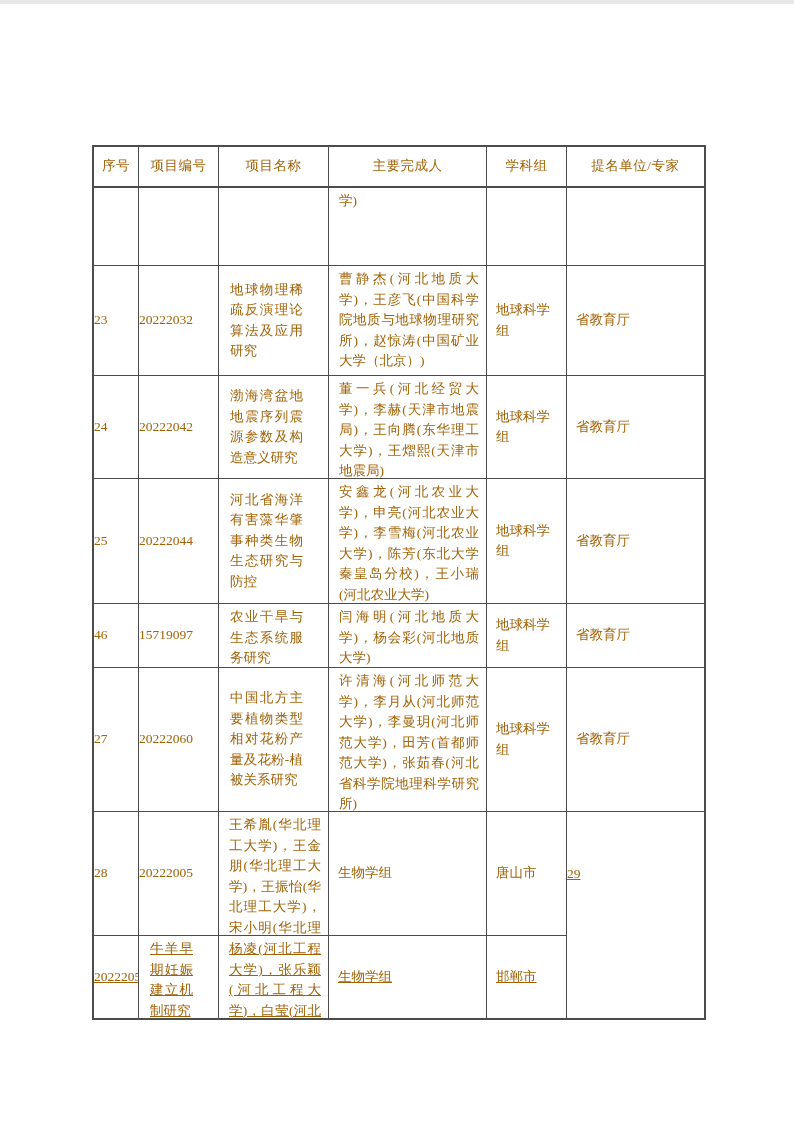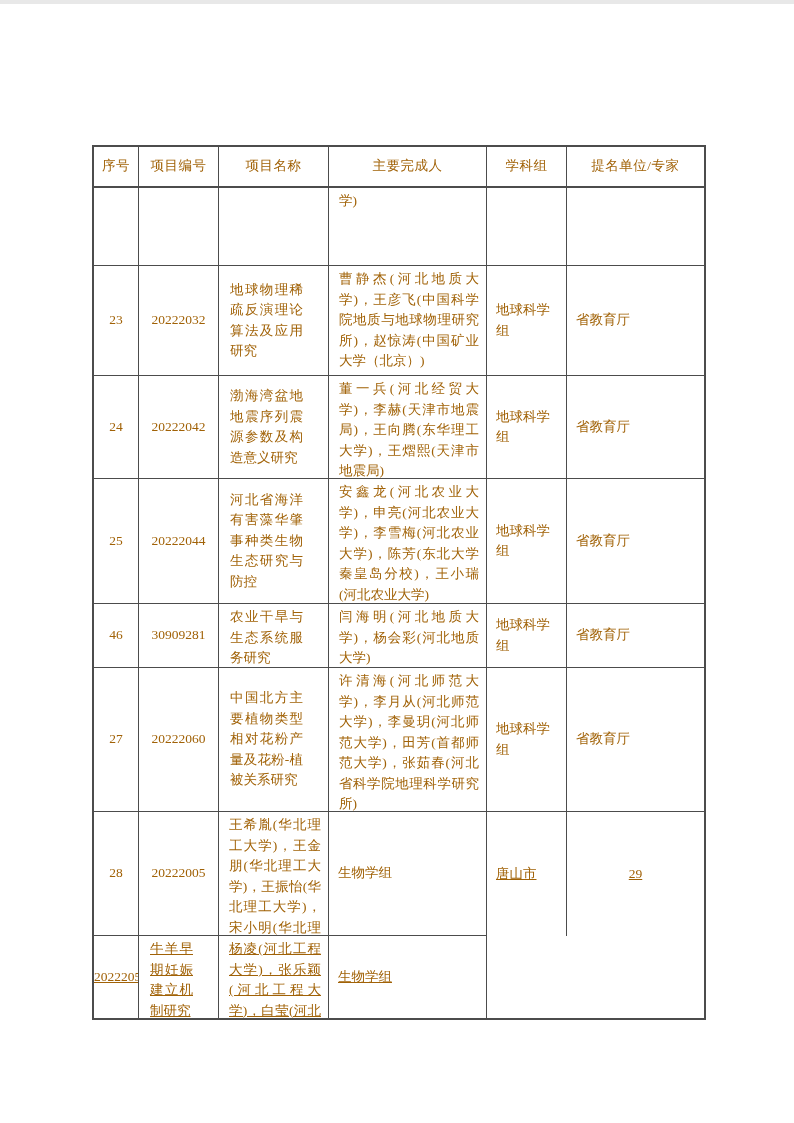--- a/index.html
+++ b/index.html
@@ -30,21 +30,21 @@
     display:block;
   }
   .c:nth-child(6n) { border-right:none; }
   .c:nth-last-child(-n+6) { border-bottom:none;text-decoration:underline; }
   .hc {
     border-bottom-width:2px;
     text-align:center;
     align-content:center;
     letter-spacing:0.5px;
   }
-  .num  { text-align:center; align-content:center; }
+  .num  { text-align:left; align-content:center; }
   .name { text-align:justify; align-content:center; padding:3px 25px 3px 11px; }
   .people { text-align:justify; align-content:start; padding:3px 7px 2px 10px; }
   .side { text-align:left; align-content:center; padding:0 4px 0 9px; }
 </style>
 </head>
 <body>
 
 <div class="page">
   <div class="tbl">
 
@@ -77,21 +77,21 @@
     <div class="c side">省教育厅</div>
 
     <div class="c num">25</div>
     <div class="c num">20222044</div>
     <div class="c name">河北省海洋有害藻华肇事种类生物生态研究与防控</div>
     <div class="c people">安鑫龙(河北农业大学)，申亮(河北农业大学)，李雪梅(河北农业大学)，陈芳(东北大学秦皇岛分校)，王小瑞(河北农业大学)</div>
     <div class="c side">地球科学组</div>
     <div class="c side">省教育厅</div>
 
     <div class="c num">46</div>
-    <div class="c num">30909281</div>
+    <div class="c num">15719097</div>
     <div class="c name">农业干旱与生态系统服务研究</div>
     <div class="c people">闫海明(河北地质大学)，杨会彩(河北地质大学)</div>
     <div class="c side">地球科学组</div>
     <div class="c side">省教育厅</div>
 
     <div class="c num">27</div>
     <div class="c num">20222060</div>
     <div class="c name">中国北方主要植物类型相对花粉产量及花粉-植被关系研究</div>
     <div class="c people">许清海(河北师范大学)，李月从(河北师范大学)，李曼玥(河北师范大学)，田芳(首都师范大学)，张茹春(河北省科学院地理科学研究所)</div>
     <div class="c side">地球科学组</div>
@@ -101,15 +101,16 @@
     <div class="c num">20222005</div>
     <div class="c people">王希胤(华北理工大学)，王金朋(华北理工大学)，王振怡(华北理工大学)，宋小明(华北理工大学)，潘玉欣(华北理工大学)</div>
     <div class="c side">生物学组</div>
     <div class="c side">唐山市</div>
 
     <div class="c num">29</div>
     <div class="c num">20222053</div>
     <div class="c name">牛羊早期妊娠建立机制研究</div>
     <div class="c people">杨凌(河北工程大学)，张乐颖(河北工程大学)，白莹(河北工程大学)，王斌(河北工程大</div>
     <div class="c side">生物学组</div>
+    <div class="c side">邯郸市</div>
 
   </div>
 </div>
 
 </body></html>

